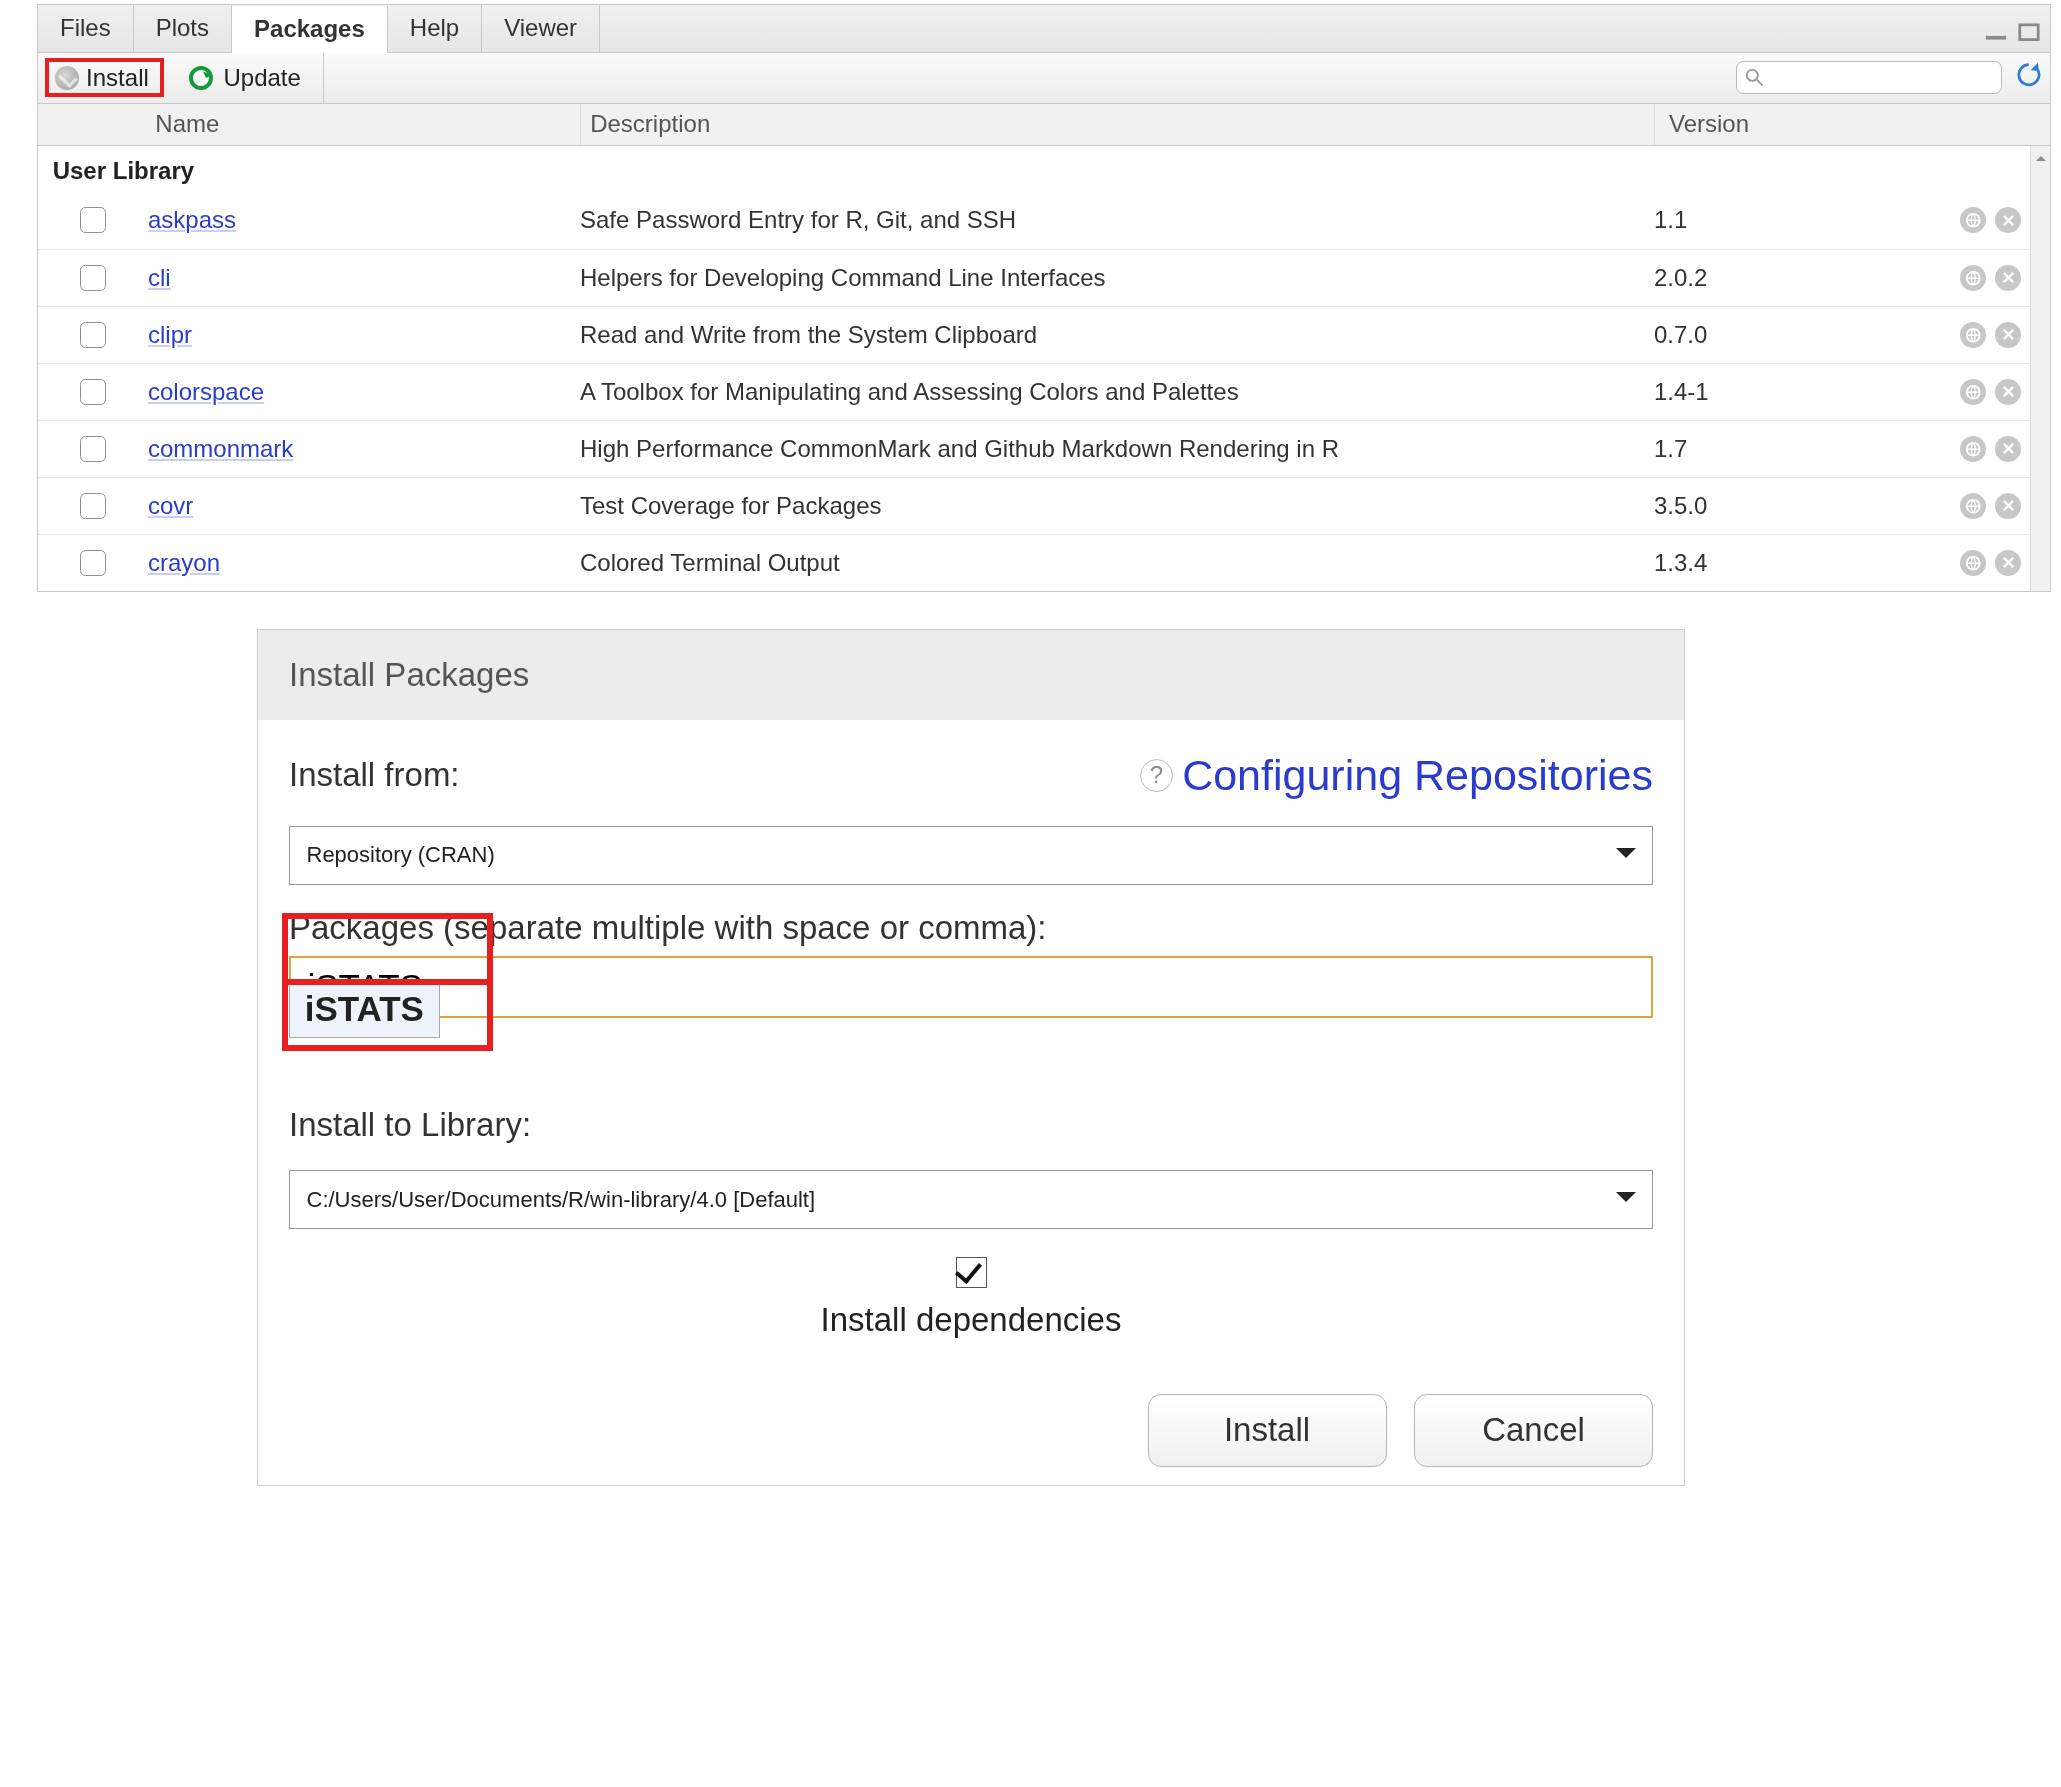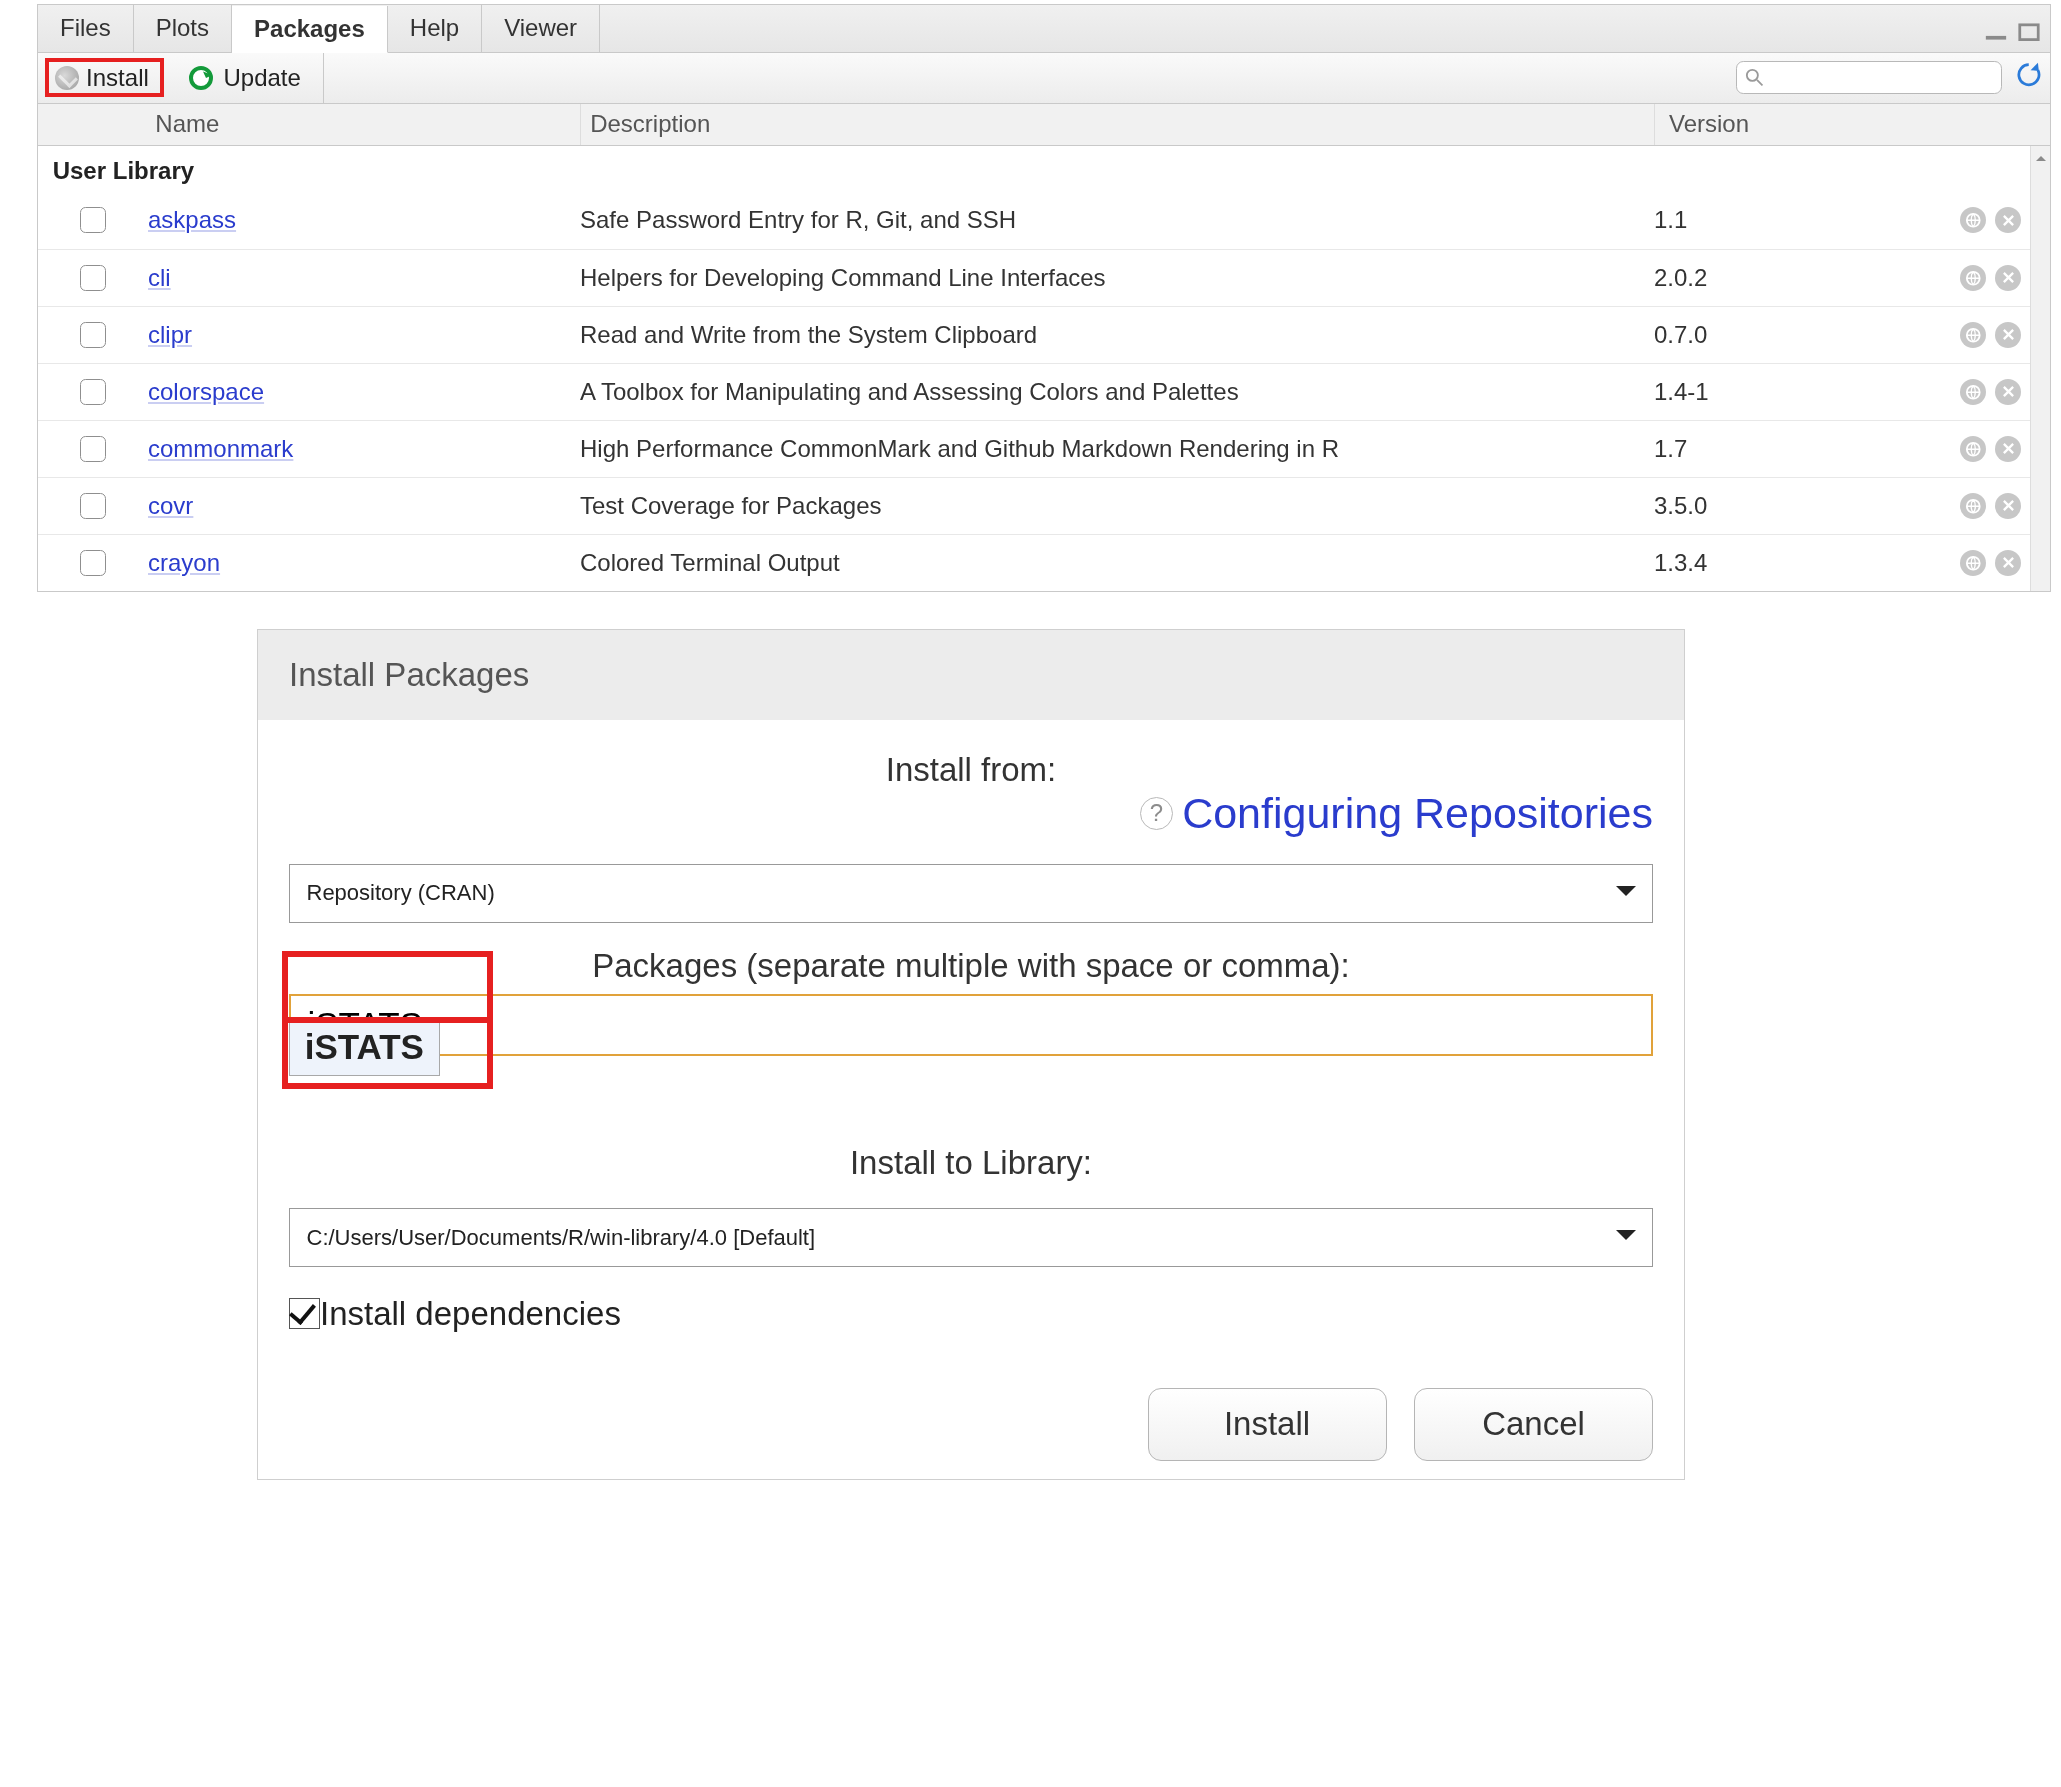--- a/index.html
+++ b/index.html
@@ -143,21 +143,21 @@
     width: 1428px;
     margin: 37px 0 0 257px;
     background:#ececec;
     border:0.9px solid #cfcfcf;
   }
   .dlg-title { font-size:33px; color:#555; padding:26px 31px; }
   .dlg-body {
     background:#fff; padding:31px 31px 18.4px 31px;
   }
   .row-field { margin-bottom:24px; }
-  .lbl { font-size:33px; color:#333; display:flex; align-items:center;flex-direction:column; }
+  .lbl { font-size:33px; color:#333; display:flex; align-items:center; }
   .lbl .right { margin-left:auto; display:flex; align-items:center; gap:9.2px;}
   .helpq {
     width:33px; height:33px; border-radius:50%; border:1.8px solid #b9b9b9;
     color:#8c8c8c; display:flex; align-items:center; justify-content:center; font-size:24px;
   }
   .link { color:#2a3ccd; font-size:43px; }
   .select {
     margin-top:26px;
     width:100%; height:59px;
     border:0.9px solid #999; background:#fff;
@@ -184,21 +184,21 @@
   .suggest {
     position:absolute; left:0; top:72px;
     border:1.8px solid #a8a8a8; background:#eef3fb;
     padding:7.3px 14.7px; font-size:35px; font-weight:700;
   }
   .hl-box2 {
     position:absolute; left:-7.3px; top:70px; width:211px; height:72px;
     border:6.4px solid #e62020; pointer-events:none;
   }
   .install-to { margin-top:88px; }
-  .deps { display:flex; align-items:center; font-size:33px; margin:27.5px 0 55px 0;}
+  .deps { display:flex; align-items:center; gap:13px; font-size:33px; margin:27.5px 0 55px 0;flex-direction:column;}
   .deps .cb {
     width:31px; height:31px; border:1.8px solid #555; position:relative;
   }
   .deps .cb::after{
     content:""; position:absolute; left:4.6px; top:0;
     width:11px; height:20px; border-right:4.6px solid #111; border-bottom:4.6px solid #111;
     transform:rotate(40deg);
   }
   .dlg-buttons {
     display:flex; justify-content:flex-end; gap:27.5px;

